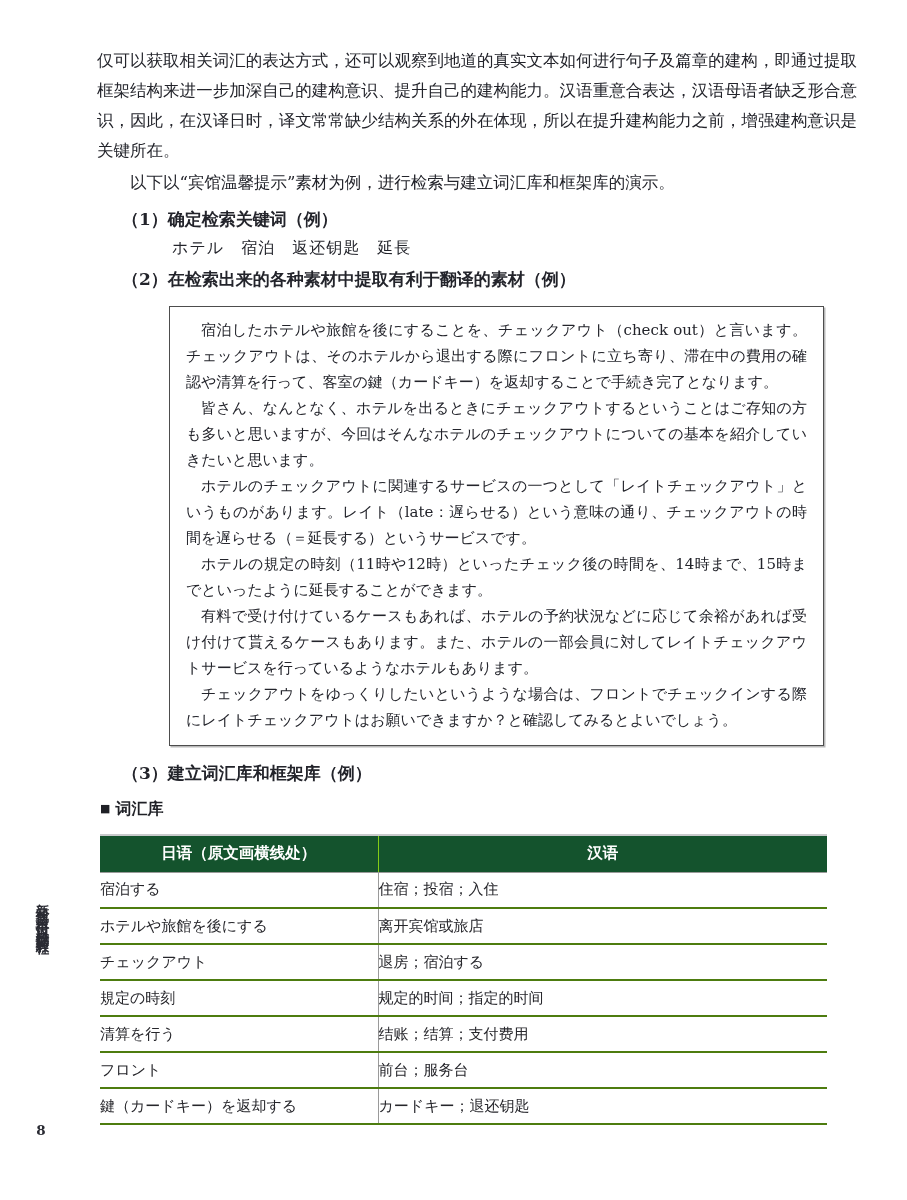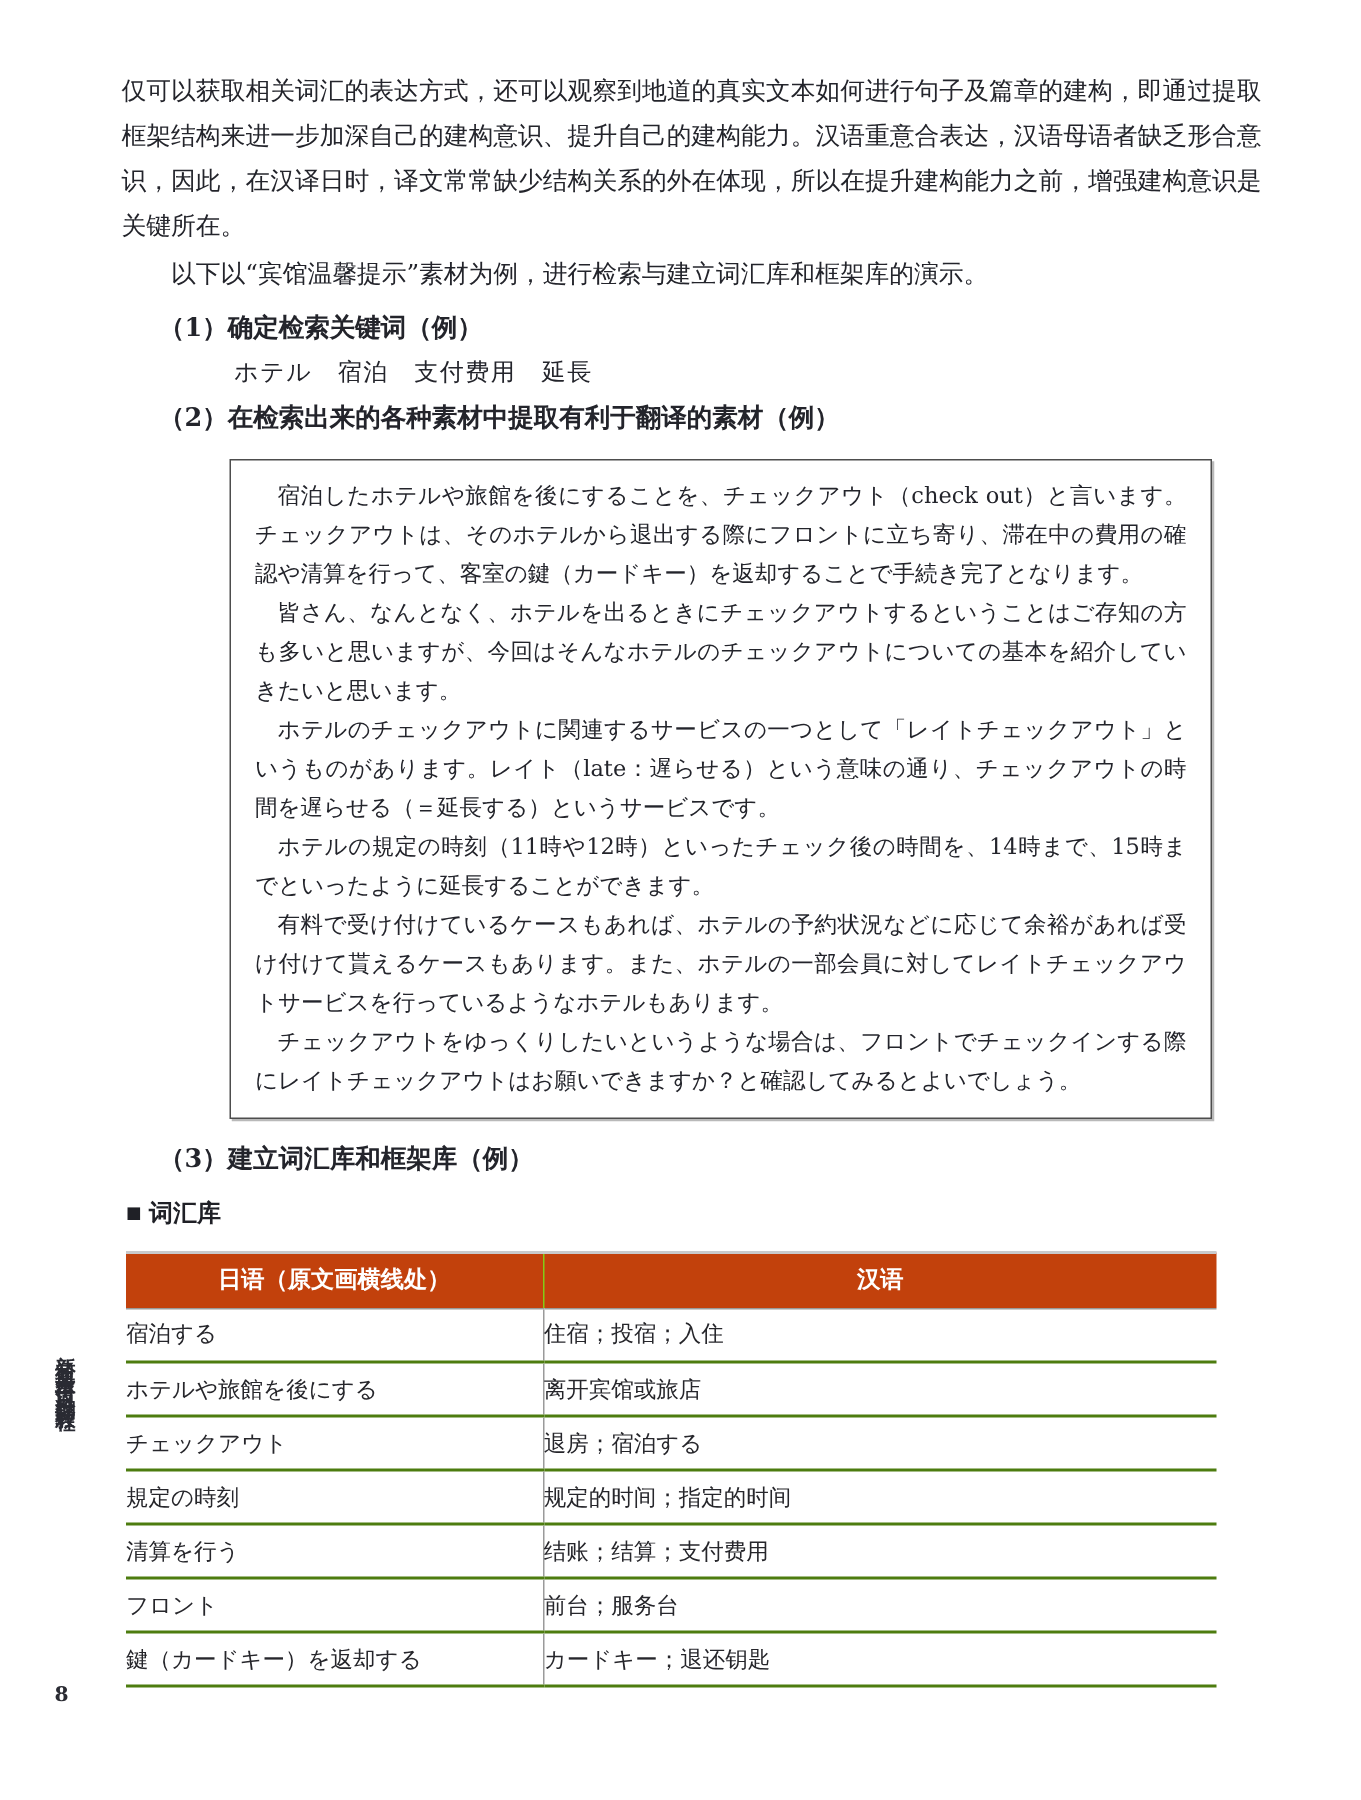--- a/index.html
+++ b/index.html
@@ -32,21 +32,21 @@
     top: 1122px;
     width: 16px;
     text-align: center;
     font-size: 13.5px;
     font-weight: 700;
     color: #2a2b33;
   }
   
   .content {
     position: absolute;
-    left: 81px;
+    left: 97px;
     top: 46px;
     width: 760px;
   }
   .body-para {
     font-size: 16.5px;
     line-height: 30px;
     text-align: justify;
   }
   .body-para.indent { text-indent: 2em; margin-top: 2px; }
   .num-heading {
@@ -98,21 +98,21 @@
   }
   table.vocab {
     margin-top: 14px;
     margin-left: 3px;
     width: 727px;
     border-collapse: collapse;
     font-family: "DejaVu Sans", sans-serif;
     border-top: 2px solid #c9cacc;
   }
   table.vocab th {
-    background: #c2410c;
+    background: #14532d;
     color: #ffffff;
     font-size: 15.5px;
     font-weight: 700;
     height: 37px;
     text-align: center;
     border-bottom: 1px solid #9a9a9a;
   }
   table.vocab th + th { border-left: 1px solid #84cc16; }
   table.vocab td {
     font-size: 15px;
@@ -131,21 +131,21 @@
 
   <div class="spine-title">新经典日本语汉日翻译教程</div>
   <div class="page-number">8</div>
 
   <div class="content">
 
     <p class="body-para">仅可以获取相关词汇的表达方式，还可以观察到地道的真实文本如何进行句子及篇章的建构，即通过提取框架结构来进一步加深自己的建构意识、提升自己的建构能力。汉语重意合表达，汉语母语者缺乏形合意识，因此，在汉译日时，译文常常缺少结构关系的外在体现，所以在提升建构能力之前，增强建构意识是关键所在。</p>
     <p class="body-para indent">以下以“宾馆温馨提示”素材为例，进行检索与建立词汇库和框架库的演示。</p>
 
     <div class="num-heading">（1）确定检索关键词（例）</div>
-    <div class="keywords">ホテル　宿泊　支付费用　延長</div>
+    <div class="keywords">ホテル　宿泊　返还钥匙　延長</div>
     <div class="num-heading h2">（2）在检索出来的各种素材中提取有利于翻译的素材（例）</div>
 
     <div class="jp-box">
       <p><span class="u">宿泊したホテルや旅館を後にする</span><span>ことを、</span><span class="u">チェックアウト</span><span>（check out）と言います。チェックアウトは、そのホテルから退出する際に</span><span class="u">フロントに立ち寄り</span><span>、</span><span class="u">滞在中</span><span>の費用の確認や</span><span class="u">清算を行って</span><span>、客室の</span><span class="u">鍵（カードキー）を返却する</span><span>ことで手続き完了となります。</span></p>
       <p><span>皆さん、なんとなく、ホテルを出るときにチェックアウトするということはご存知の方も多いと思いますが、今回はそんなホテルのチェックアウトについての基本を紹介していきたいと思います。</span></p>
       <p><span>ホテルのチェックアウトに関連するサービスの一つとして「レイトチェックアウト」というものがあります。レイト（late：遅らせる）という意味の通り、チェックアウトの</span><span class="u">時間を遅らせる（＝延長する）</span><span>というサービスです。</span></p>
       <p><span>ホテルの</span><span class="u">規定の時刻</span><span>（11時や12時）といったチェック後の時間を、14時まで、15時までといったように延長することができます。</span></p>
       <p><span>有料で受け付けているケースもあれば、</span><span class="u">ホテルの予約状況</span><span>などに応じて余裕があれば受け付けて貰えるケースもあります。また、ホテルの一部会員に対して</span><span class="u">レイトチェックアウトサービスを</span><span>行っているようなホテルもあります。</span></p>
       <p><span>チェックアウトをゆっくりしたいというような場合は、フロントでチェックインする際にレイトチェックアウトはお願いできますか？と確認してみるとよいでしょう。</span></p>
     </div>

